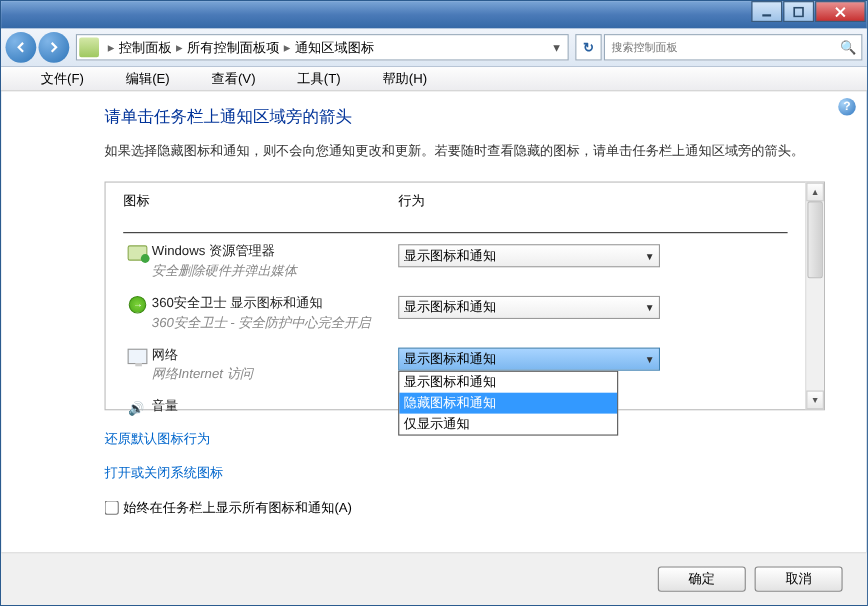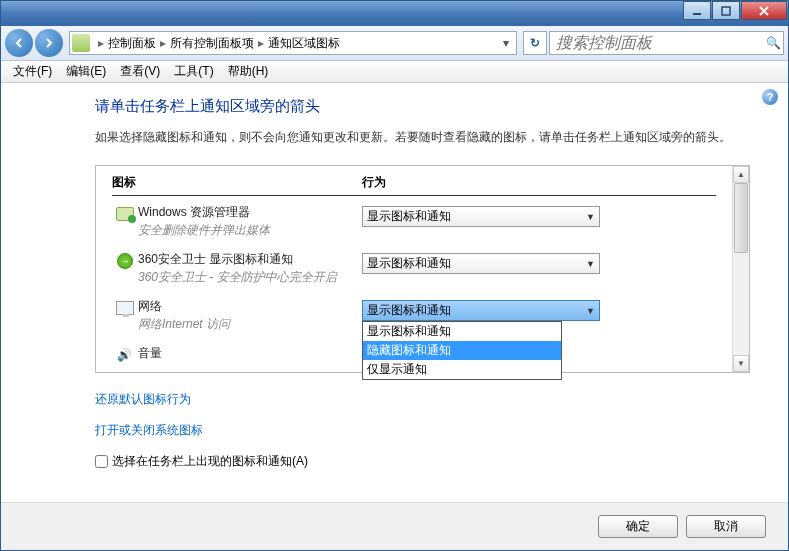--- a/index.html
+++ b/index.html
@@ -15,41 +15,41 @@
 
 
 .navbar { height: 35px; background: linear-gradient(to bottom, #f0f4fa, #dde7f3); display: flex; align-items: center; padding: 0 4px; border-bottom: 1px solid #b8c5d6; gap: 2px; }
 .nav-arrow { width: 28px; height: 28px; border-radius: 50%; background: radial-gradient(circle at 30% 30%, #7fb5e8, #2d74b8); display: flex; align-items: center; justify-content: center; color: #fff; }
 .bread { flex: 1; height: 24px; background: #fff; border: 1px solid #9ab; display: flex; align-items: center; padding: 0 2px; margin: 0 4px; }
 .bread-icon { width: 18px; height: 18px; background: linear-gradient(to bottom, #d4e8a8, #9fc860); border-radius: 2px; margin-right: 4px; display: inline-block; }
 .bread span.sep { margin: 0 4px; color: #666; }
 .bread-dd { margin-left: auto; width: 16px; text-align: center; color: #555; }
 .refresh { width: 24px; height: 24px; border: 1px solid #9ab; background: #fff; display: flex; align-items: center; justify-content: center; color: #2860a0; font-weight: bold; }
 .searchbox { width: 235px; height: 24px; border: 1px solid #9ab; background: #fff; display: flex; align-items: center; padding: 0 4px; color: #888; }
-.searchbox input { border: none; outline: none; flex: 1; font-size: 16px; color: #404040; font-style: italic; background: transparent; }
+.searchbox input { border: none; outline: none; flex: 1; font-size: 10px; color: #404040; background: transparent; }
 .searchbox .sicon { color: #5080b0; }
 
 
 .menubar { height: 22px; background: linear-gradient(to bottom, #fdfdfd, #ececef); border-bottom: 1px solid #ccc; display: flex; align-items: center; padding: 0 6px; gap: 2px; }
-.menu-item { padding: 2px 6px; }
+.menu-item { padding: 2px 6px; margin-left: 24px; }
 
 
 .content { flex: 1; padding: 14px 38px 0 94px; position: relative; overflow: hidden; }
 .help-icon { position: absolute; top: 6px; right: 10px; width: 16px; height: 16px; border-radius: 50%; background: radial-gradient(circle at 30% 30%, #aad4f8, #3077c0); color: #fff; font-weight: bold; display: flex; align-items: center; justify-content: center; font-size: 11px; }
 .heading { color: #003399; font-size: 15px; margin-bottom: 12px; }
 .desc { color: #333; line-height: 1.6; margin-bottom: 18px; }
 
 .list-frame { border: 1px solid #bbb; height: 208px; display: flex; }
 .list-body { flex: 1; padding: 8px 16px 0 16px; position: relative; }
 .list-scroll { width: 17px; background: #f0f0f0; border-left: 1px solid #ddd; display: flex; flex-direction: column; }
 .list-scroll .arrow { height: 17px; background: linear-gradient(to bottom, #fdfdfd, #e8e8e8); border: 1px solid #ccc; display: flex; align-items: center; justify-content: center; font-size: 8px; color: #555; }
 .list-scroll .track { flex: 1; }
 .list-scroll .thumb { height: 70px; background: linear-gradient(to right, #eaeaea, #d0d0d0); border: 1px solid #bbb; border-radius: 2px; margin: 0 1px; }
 
-.list-head { display: flex; border-bottom: 1px solid #333; padding-bottom: 4px; margin-bottom: 8px; font-weight: bold; justify-content: space-between; }
+.list-head { display: flex; border-bottom: 1px solid #333; padding-bottom: 20px; margin-bottom: 8px; font-weight: normal; justify-content: space-between; }
 .col-icon { width: 250px; }
 .col-behavior { flex: 1; }
 
 .list-row { display: flex; align-items: flex-start; margin-bottom: 12px; }
 .row-icon { width: 26px; height: 20px; display: flex; align-items: center; justify-content: center; }
 .row-text { width: 224px; }
 .row-text .name { color: #222; }
 .row-text .sub { color: #888; font-style: italic; margin-top: 1px; }
 .row-select { width: 238px; position: relative; margin-left: 0; margin-top: 2px; }
 
@@ -219,21 +219,21 @@
         <div class="arrow">▼</div>
       </div>
     </div>
 
     <div class="links">
       <a href="#">还原默认图标行为</a>
       <a href="#">打开或关闭系统图标</a>
     </div>
     <div class="check-row">
       <input type="checkbox" style="">
-      <label>选择在任务栏上出现的图标和通知(A)</label>
+      <label>始终在任务栏上显示所有图标和通知(A)</label>
     </div>
   </div>
 
   <div class="footer">
     <div class="btn">
         <span>确定</span>
       </div>
     <div class="btn">
         <span>取消</span>
       </div>

